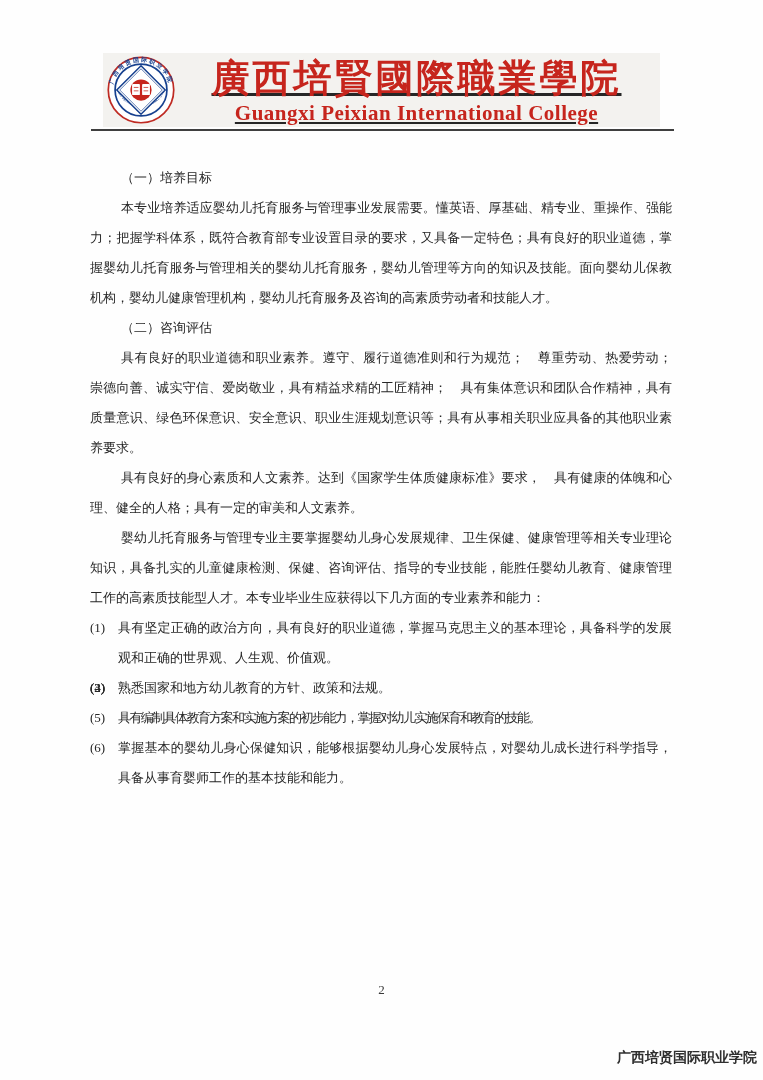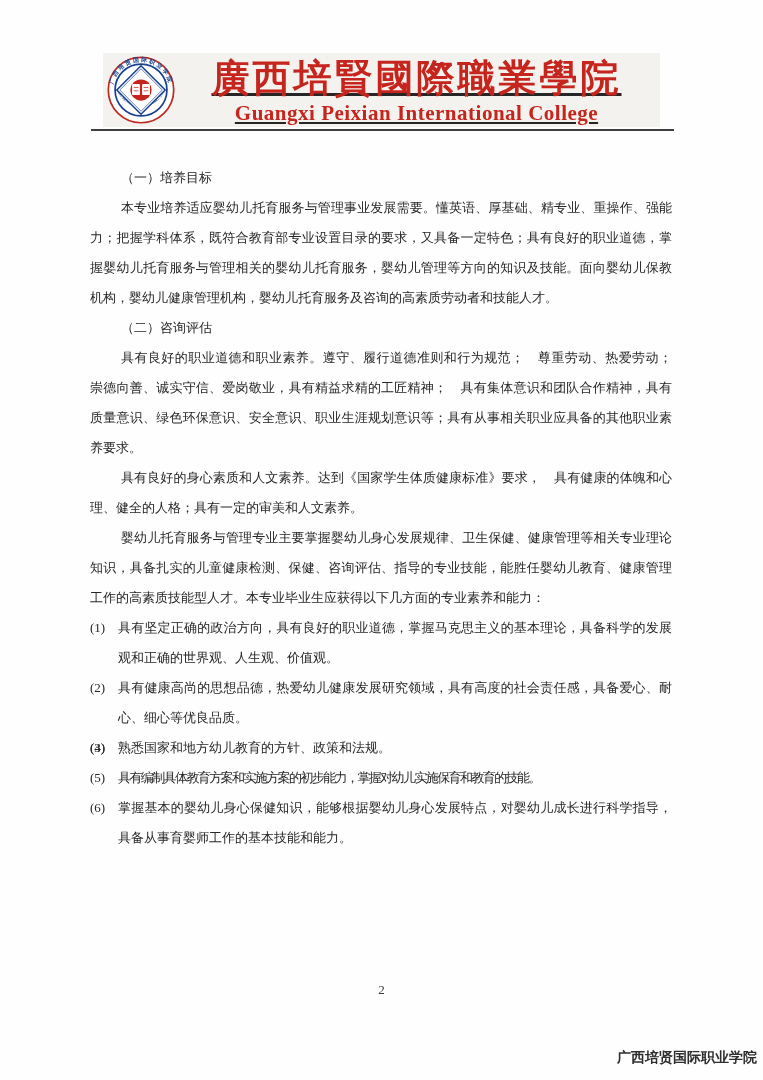--- a/index.html
+++ b/index.html
@@ -94,21 +94,21 @@
   <div class="header-rule"></div>
 
   <div class="doc">
       <div class="sec heading">（一）培养目标</div>
       <div class="sec paragraph">本专业培养适应婴幼儿托育服务与管理事业发展需要。懂英语、厚基础、精专业、重操作、强能力；把握学科体系，既符合教育部专业设置目录的要求，又具备一定特色；具有良好的职业道德，掌握婴幼儿托育服务与管理相关的婴幼儿托育服务，婴幼儿管理等方向的知识及技能。面向婴幼儿保教机构，婴幼儿健康管理机构，婴幼儿托育服务及咨询的高素质劳动者和技能人才。</div>
       <div class="sec heading">（二）咨询评估</div>
       <div class="sec paragraph">具有良好的职业道德和职业素养。遵守、履行道德准则和行为规范；　尊重劳动、热爱劳动；　崇德向善、诚实守信、爱岗敬业，具有精益求精的工匠精神；　具有集体意识和团队合作精神，具有质量意识、绿色环保意识、安全意识、职业生涯规划意识等；具有从事相关职业应具备的其他职业素养要求。</div>
       <div class="sec paragraph">具有良好的身心素质和人文素养。达到《国家学生体质健康标准》要求，　具有健康的体魄和心理、健全的人格；具有一定的审美和人文素养。</div>
       <div class="sec paragraph">婴幼儿托育服务与管理专业主要掌握婴幼儿身心发展规律、卫生保健、健康管理等相关专业理论知识，具备扎实的儿童健康检测、保健、咨询评估、指导的专业技能，能胜任婴幼儿教育、健康管理工作的高素质技能型人才。本专业毕业生应获得以下几方面的专业素养和能力：</div>
       <div class="sec list_item"><span class="marker">(1)</span><span>具有坚定正确的政治方向，具有良好的职业道德，掌握马克思主义的基本理论，具备科学的发展观和正确的世界观、人生观、价值观。</span></div>
-      <div class="sec list_item"><span class="marker">(2)</span><span>具有健康高尚的思想品德，热爱幼儿健康发展研究领域，具有高度的社会责任感，具备爱心、耐心、细心等优良品质。</span></div>
+      <div class="sec list_item"><span class="marker">(2)</span></div>
       <div class="sec list_item"><span class="marker">(3)</span></div>
       <div class="sec list_item"><span class="marker">(4)</span><span>熟悉国家和地方幼儿教育的方针、政策和法规。</span></div>
       <div class="sec list_item tight"><span class="marker">(5)</span><span>具有编制具体教育方案和实施方案的初步能力，掌握对幼儿实施保育和教育的技能。</span></div>
       <div class="sec list_item"><span class="marker">(6)</span><span>掌握基本的婴幼儿身心保健知识，能够根据婴幼儿身心发展特点，对婴幼儿成长进行科学指导，具备从事育婴师工作的基本技能和能力。</span></div>
     </div>
 
   <div class="page-number">2</div>
   <div class="watermark">广西培贤国际职业学院</div>
 
 </div>

